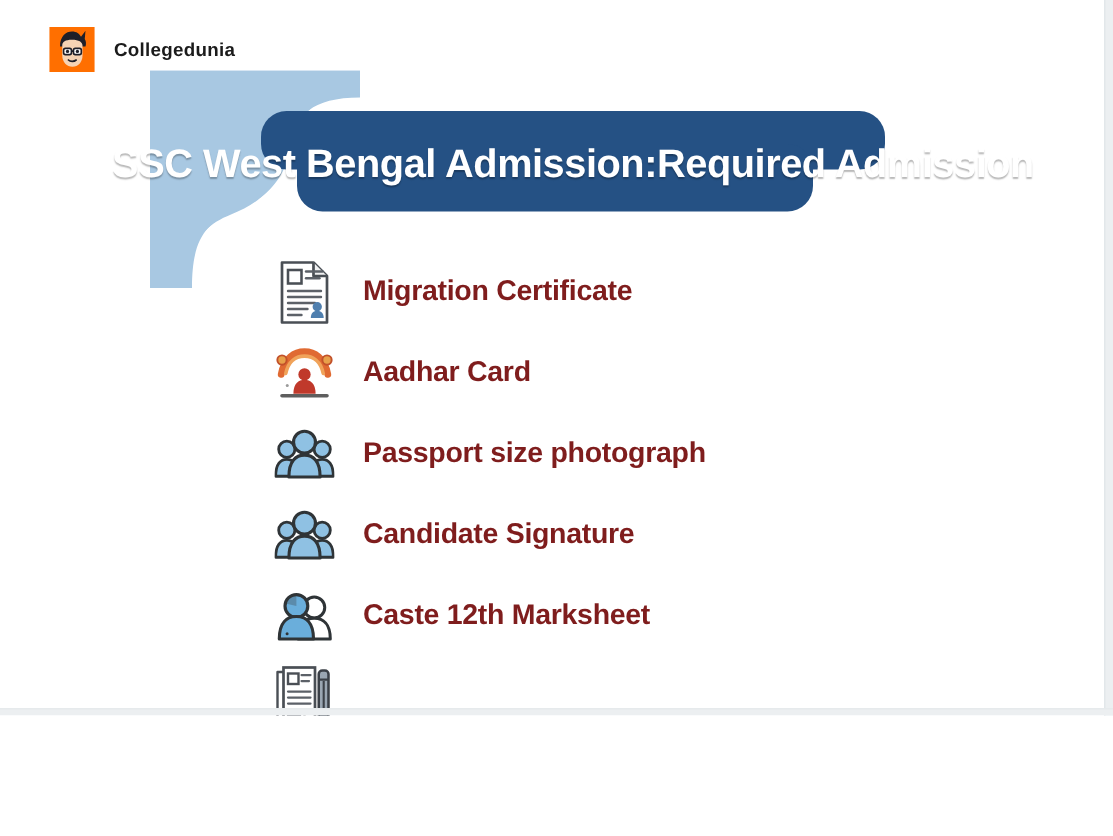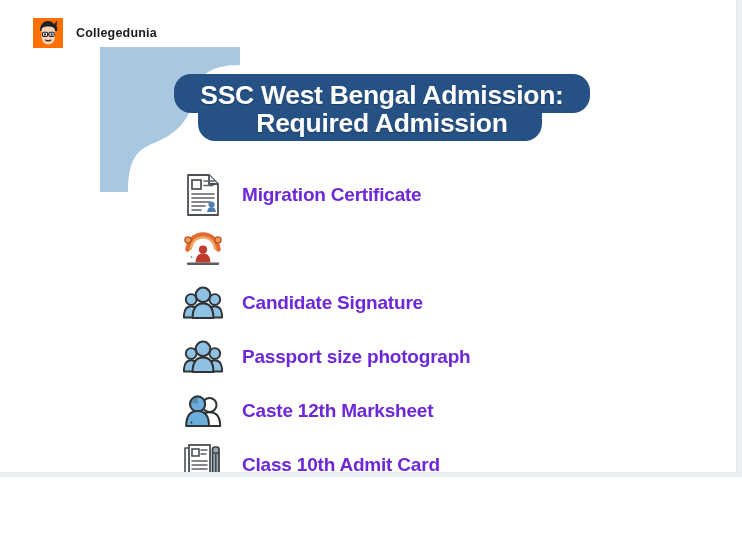--- a/index.html
+++ b/index.html
@@ -93,21 +93,20 @@
     height: 70px;
   }
   .title-banner svg {
     position: absolute;
     inset: 0;
   }
   .title-text {
     position: absolute;
     inset: 0;
     display: flex;
-    flex-direction: column;
     align-items: center;
     justify-content: center;
     gap: 0px;
     pointer-events: none;
   }
   .title-line {
     color: #ffffff;
     font-size: 26.5px;
     font-weight: bold;
     line-height: 1.07;
@@ -134,21 +133,21 @@
     height: 48px;
     flex: none;
     display: flex;
     align-items: center;
     justify-content: center;
   }
   .doc-icon svg { display: block; }
   .doc-label {
     font-size: 19px;
     font-weight: bold;
-    color: #6d28d9;
+    color: #7f1d1d;
     letter-spacing: -0.2px;
     white-space: nowrap;
   }
 </style>
 </head>
 <body>
 
 <div id="page">
 
   <div class="blob-tl">
@@ -234,49 +233,50 @@
           <path d="M4.5,19.5 C6.5,8.5 13.5,4.5 20,4.5 C26.5,4.5 33.5,8.5 35.5,19.5" fill="none" stroke="#e06a32" stroke-width="4.6" stroke-linecap="round"></path>
           <path d="M7.5,19 C9.2,10.5 14.6,7.4 20,7.4 C25.4,7.4 30.8,10.5 32.5,19" fill="none" stroke="#f0a35a" stroke-width="2.4" stroke-linecap="round"></path>
           <circle cx="5.0" cy="10.0" r="3.1" fill="#e8a04a" stroke="#c2512a" stroke-width="1.3"></circle>
           <circle cx="35.0" cy="10.0" r="3.1" fill="#e8a04a" stroke="#c2512a" stroke-width="1.3"></circle>
           <circle cx="20" cy="19.6" r="4.1" fill="#c0392b"></circle>
           <path d="M12.6,32.5 C12.6,25.8 16.0,23.2 20,23.2 C24.0,23.2 27.4,25.8 27.4,32.5 Z" fill="#c0392b"></path>
           <line x1="5" y1="33.8" x2="35" y2="33.8" stroke="#5e5e5e" stroke-width="2.4" stroke-linecap="round"></line>
           <circle cx="8.5" cy="27" r="1.0" fill="#9b9b9b"></circle>
         </svg>
       </span>
+      <span class="doc-label">Aadhar Card</span>
     </div>
 
 
     <div class="doc-row">
       <span class="doc-icon">
         <svg width="40" height="38" viewBox="0 0 40 38" xmlns="http://www.w3.org/2000/svg">
           <circle cx="8.2" cy="15.5" r="5.4" fill="#8fc1e3" stroke="#2f3437" stroke-width="1.9"></circle>
           <path d="M0.8,33.5 C0.8,25.2 4.2,22.2 8.2,22.2 C12.2,22.2 15.6,25.2 15.6,33.5 Z" fill="#8fc1e3" stroke="#2f3437" stroke-width="1.9" stroke-linejoin="round"></path>
           <circle cx="31.8" cy="15.5" r="5.4" fill="#8fc1e3" stroke="#2f3437" stroke-width="1.9"></circle>
           <path d="M24.4,33.5 C24.4,25.2 27.8,22.2 31.8,22.2 C35.8,22.2 39.2,25.2 39.2,33.5 Z" fill="#8fc1e3" stroke="#2f3437" stroke-width="1.9" stroke-linejoin="round"></path>
           <circle cx="20" cy="10.8" r="7.3" fill="#8fc1e3" stroke="#2f3437" stroke-width="2.1"></circle>
           <path d="M9.6,34 C9.6,23.2 14.3,19.4 20,19.4 C25.7,19.4 30.4,23.2 30.4,34 Z" fill="#8fc1e3" stroke="#2f3437" stroke-width="2.1" stroke-linejoin="round"></path>
         </svg>
       </span>
-      <span class="doc-label">Candidate Signature</span>
+      <span class="doc-label">Passport size photograph</span>
     </div>
 
     <div class="doc-row">
       <span class="doc-icon">
         <svg width="40" height="38" viewBox="0 0 40 38" xmlns="http://www.w3.org/2000/svg">
           <circle cx="8.2" cy="15.5" r="5.4" fill="#8fc1e3" stroke="#2f3437" stroke-width="1.9"></circle>
           <path d="M0.8,33.5 C0.8,25.2 4.2,22.2 8.2,22.2 C12.2,22.2 15.6,25.2 15.6,33.5 Z" fill="#8fc1e3" stroke="#2f3437" stroke-width="1.9" stroke-linejoin="round"></path>
           <circle cx="31.8" cy="15.5" r="5.4" fill="#8fc1e3" stroke="#2f3437" stroke-width="1.9"></circle>
           <path d="M24.4,33.5 C24.4,25.2 27.8,22.2 31.8,22.2 C35.8,22.2 39.2,25.2 39.2,33.5 Z" fill="#8fc1e3" stroke="#2f3437" stroke-width="1.9" stroke-linejoin="round"></path>
           <circle cx="20" cy="10.8" r="7.3" fill="#8fc1e3" stroke="#2f3437" stroke-width="2.1"></circle>
           <path d="M9.6,34 C9.6,23.2 14.3,19.4 20,19.4 C25.7,19.4 30.4,23.2 30.4,34 Z" fill="#8fc1e3" stroke="#2f3437" stroke-width="2.1" stroke-linejoin="round"></path>
         </svg>
       </span>
-      <span class="doc-label">Passport size photograph</span>
+      <span class="doc-label">Candidate Signature</span>
     </div>
 
     <div class="doc-row">
       <span class="doc-icon">
         <svg width="40" height="38" viewBox="0 0 40 38" xmlns="http://www.w3.org/2000/svg">
           <circle cx="26.5" cy="13.0" r="7.0" fill="#ffffff" stroke="#2f3437" stroke-width="2.0"></circle>
           <path d="M15.8,34 C15.8,23.8 20.6,20.2 26.5,20.2 C32.4,20.2 37.2,23.8 37.2,34 Z" fill="#ffffff" stroke="#2f3437" stroke-width="2.0" stroke-linejoin="round"></path>
           <circle cx="14.6" cy="12.0" r="7.6" fill="#6aaedb" stroke="#2f3437" stroke-width="2.1"></circle>
           <path d="M3.2,34 C3.2,22.8 8.4,19.0 14.6,19.0 C20.8,19.0 26.0,22.8 26.0,34 Z" fill="#6aaedb" stroke="#2f3437" stroke-width="2.1" stroke-linejoin="round"></path>
           <path d="M8.0,10.5 C9.4,7.2 12.0,5.4 14.6,5.4 L14.6,12.0 Z" fill="#3f4a52" opacity="0.35"></path>
@@ -300,20 +300,19 @@
             <line x1="8" y1="25" x2="23" y2="25"></line>
             <line x1="8" y1="29" x2="19" y2="29"></line>
             <line x1="8" y1="33" x2="16" y2="33"></line>
           </g>
           <rect x="28.5" y="3" width="6.5" height="36" rx="2.4" fill="#9aa6b2" stroke="#3b4047" stroke-width="1.7"></rect>
           <line x1="31.8" y1="10" x2="31.8" y2="32" stroke="#3b4047" stroke-width="1.4"></line>
           <line x1="28.5" y1="9" x2="35" y2="9" stroke="#3b4047" stroke-width="1.5"></line>
           <line x1="28.5" y1="33" x2="35" y2="33" stroke="#3b4047" stroke-width="1.5"></line>
         </svg>
       </span>
-      <span class="doc-label">Class 10th Admit Card</span>
     </div>
 
   </div>
 
   <div class="edge-right"></div>
   <div class="edge-bottom"></div>
 </div>
 
 </body></html>

